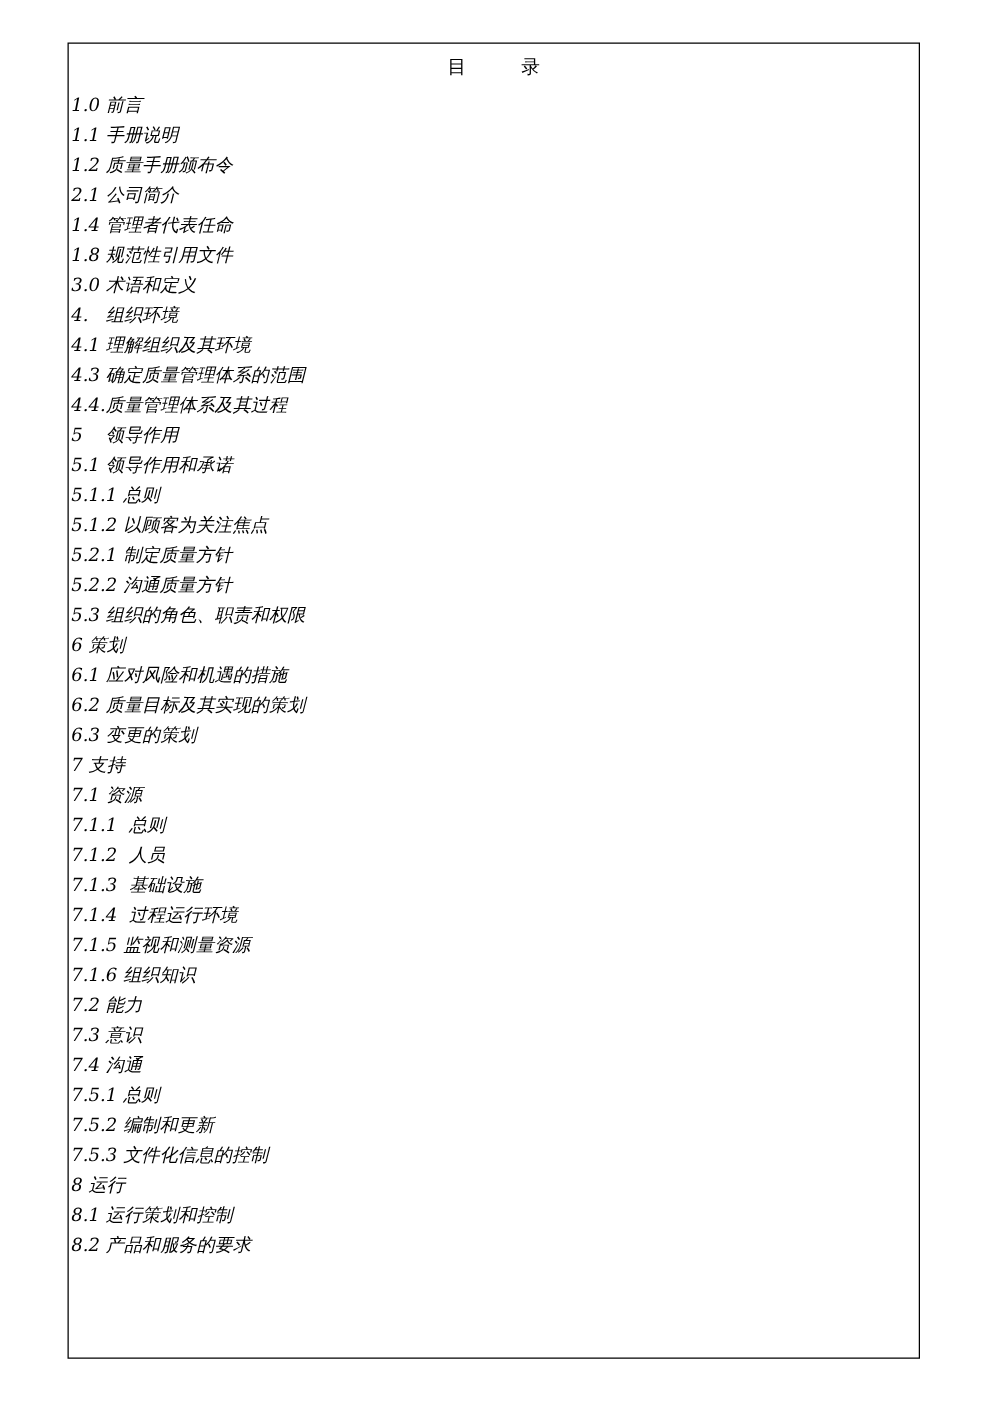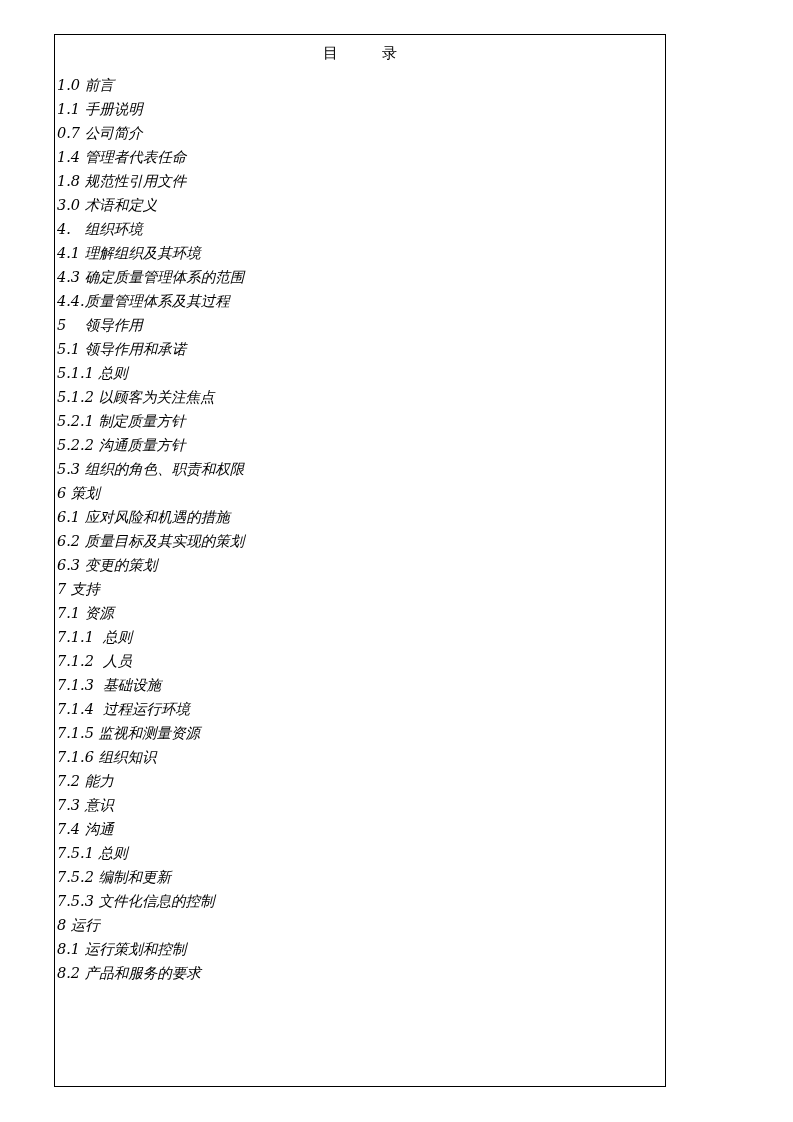--- a/index.html
+++ b/index.html
@@ -1,36 +1,37 @@
 <!DOCTYPE html>
 <html><head>
   <meta charset="utf-8">
   <style>
     html, body { margin: 0; padding: 0; background: #ffffff; }
     body { width: 793px; height: 1122px; position: relative; overflow: hidden;
            font-family: "DejaVu Serif", "Liberation Serif", serif; color: #000; }
-    .frame { position: absolute; left: 54px; top: 34px; width: 612px; height: 1053px;
+    .frame { position: absolute; left: 54px; top: 34px; width: 682px; height: 1053px;
              border: 1px solid #000; box-sizing: border-box; padding-left: 39px; }
     .title { position: absolute; left: 0; right: 0; top: 9px; height: 24px;
              text-align: center; font-size: 15px; letter-spacing: 0; }
     .title span { display: inline-block; margin: 0 22px; }
     .toc { position: absolute; left: 2px; top: 38px; margin: 0; padding: 0; list-style: none; font-style: italic; }
     .toc li { height: 24px; line-height: 24px; font-size: 14.5px; white-space: pre; }
   </style>
 </head>
 <body>
 
 <div class="frame">
   <div class="title">
     <span>目</span><span>录</span>
   </div>
   <ul class="toc">
     <li>1.0 前言</li>
     <li>1.1 手册说明</li>
-    <li>0.7 公司简介</li>
+    <li>1.2 质量手册颁布令</li>
+    <li>2.1 公司简介</li>
     <li>1.4 管理者代表任命</li>
     <li>1.8 规范性引用文件</li>
     <li>3.0 术语和定义</li>
     <li>4.   组织环境</li>
     <li>4.1 理解组织及其环境</li>
     <li>4.3 确定质量管理体系的范围</li>
     <li>4.4.质量管理体系及其过程</li>
     <li>5    领导作用</li>
     <li>5.1 领导作用和承诺</li>
     <li>5.1.1 总则</li>

